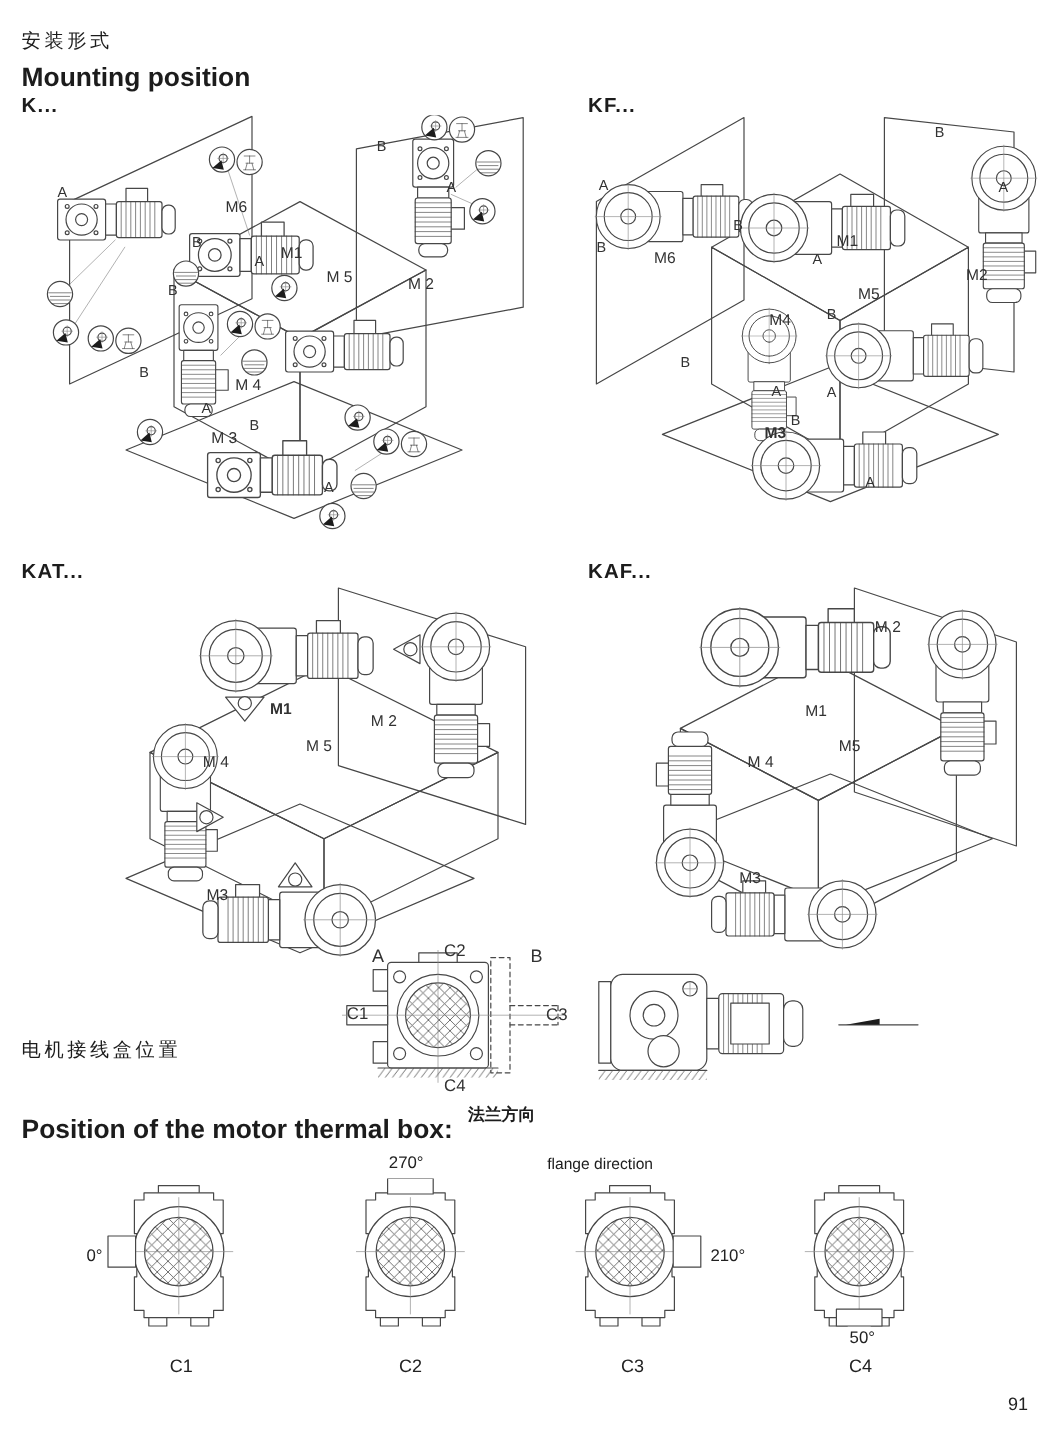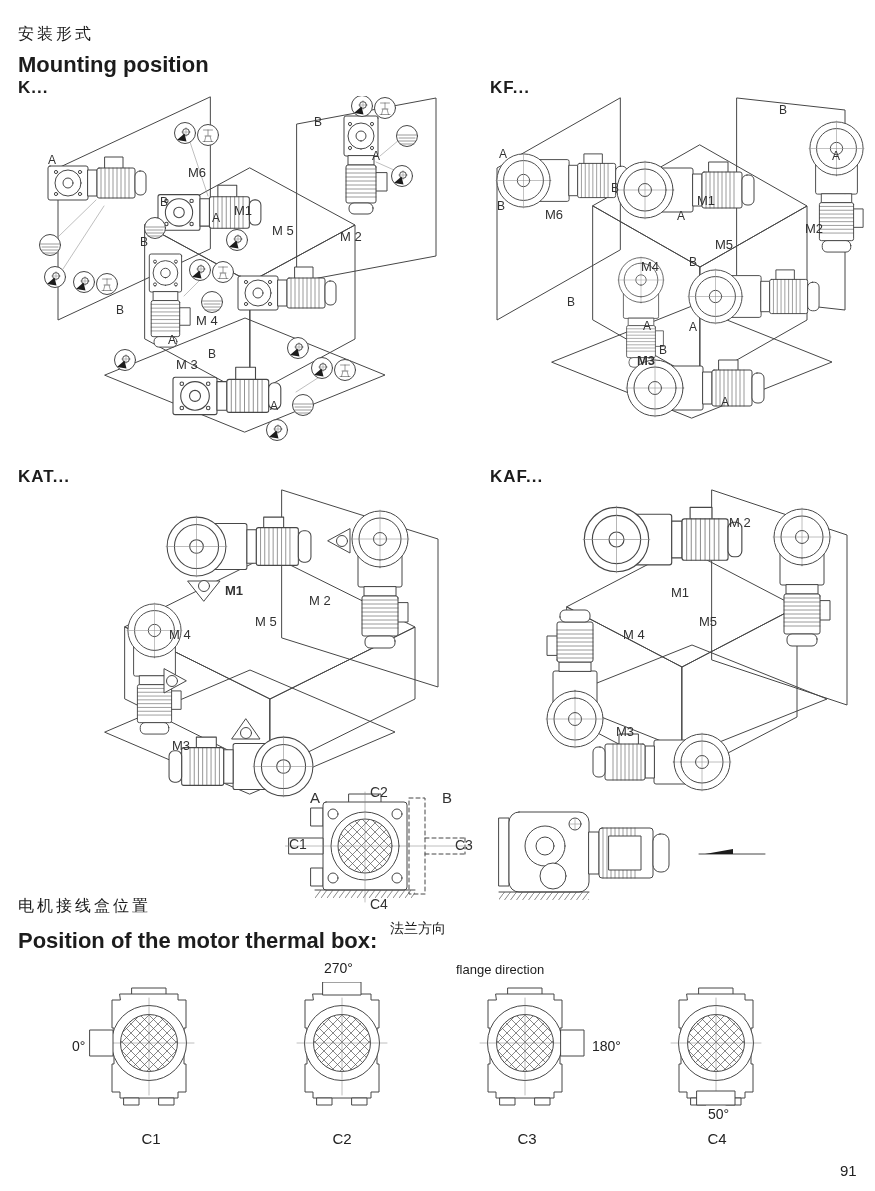--- a/index.html
+++ b/index.html
@@ -7,21 +7,21 @@
   body{width:875px;height:1191px;position:relative;font-family:"Liberation Sans","DejaVu Sans",sans-serif;color:#1c1c1c;overflow:hidden}
   .abs{position:absolute}
   .h-zh{font-size:16px;font-weight:normal;letter-spacing:3px;white-space:nowrap}
   .h-en{font-size:22px;font-weight:bold;white-space:nowrap}
   .sec-label{font-size:17px;font-weight:bold;letter-spacing:1px;white-space:nowrap}
   .scene{position:absolute}
   .scene svg{position:absolute;left:0;top:0}
   .lbl{position:absolute;font-size:13px;color:#323232;white-space:nowrap;line-height:1}
   .lbl.ab{font-size:12px}
   .lbl.bold{font-weight:bold}
-  .cap-zh{font-size:14px;font-weight:normal;white-space:nowrap}
+  .cap-zh{font-size:14px;font-weight:bold;white-space:nowrap}
   .cap-en{font-size:13px;white-space:nowrap}
   .angle{position:absolute;font-size:14px;color:#222;white-space:nowrap}
   .cname{position:absolute;font-size:15px;color:#222;width:40px;text-align:center}
   .pgnum{position:absolute;font-size:15px;color:#222}
   svg.lineart{stroke:#474747;fill:none;stroke-width:1;stroke-linejoin:round;stroke-linecap:round}
   svg .wf{fill:#fff;stroke:#474747}
   svg .thin{stroke:#8a8a8a;stroke-width:.55;fill:none}
   svg .ribs{stroke:#474747;stroke-width:.55;fill:none}
   svg .dash{stroke:#474747;stroke-width:1;fill:none;stroke-dasharray:4 3}
   svg .fill{fill:#1c1c1c;stroke:none}
@@ -277,21 +277,21 @@
   <rect class="wf" x="112" y="30" width="32" height="34"></rect>
   <rect class="wf" x="156" y="28" width="16" height="38" rx="7"></rect>
   <line x1="2" y1="86" x2="92" y2="86"></line>
   <rect fill="url(#gr)" stroke="none" x="2" y="86" width="90" height="8"></rect>
 </svg>
 <svg class="lineart abs" style="left:697px;top:845px" width="70" height="16" viewBox="0 0 70 16">
   <line x1="2" y1="9" x2="68" y2="9"></line>
   <polygon class="fill" points="8,9 36,4 36,9"></polygon>
 </svg>
 
-<span class="abs h-zh" style="left:18px;top:896px">电机接线盒位置</span>
+<span class="abs h-zh" style="left:18px;top:865px">电机接线盒位置</span>
 <span class="abs h-en" style="left:18px;top:928px">Position of the motor thermal box:</span>
 
 <svg class="lineart abs" style="left:89px;top:982px" width="120" height="132" viewBox="-15 -6 120 132">
   <use href="#mfront"></use>
   <rect class="wf" x="-14" y="42" width="23" height="26"></rect>
 </svg>
 <svg class="lineart abs" style="left:282px;top:982px" width="120" height="132" viewBox="-15 -6 120 132">
   <use href="#mfront"></use>
   <rect class="wf" x="26" y="-6" width="38" height="13"></rect>
 </svg>
@@ -299,21 +299,21 @@
   <use href="#mfront"></use>
   <rect class="wf" x="81" y="42" width="23" height="26"></rect>
 </svg>
 <svg class="lineart abs" style="left:656px;top:982px" width="120" height="132" viewBox="-15 -6 120 132">
   <use href="#mfront"></use>
   <rect class="wf" x="26" y="103" width="38" height="14"></rect>
 </svg>
 
 <span class="angle" style="left:72px;top:1038px">0°</span>
 <span class="angle" style="left:324px;top:960px">270°</span>
-<span class="angle" style="left:592px;top:1038px">180°</span>
+<span class="angle" style="left:592px;top:1038px">210°</span>
 <span class="angle" style="left:708px;top:1106px">50°</span>
 
 <span class="cname" style="left:131px;top:1130px">C1</span>
 <span class="cname" style="left:322px;top:1130px">C2</span>
 <span class="cname" style="left:507px;top:1130px">C3</span>
 <span class="cname" style="left:697px;top:1130px">C4</span>
 
 <span class="pgnum" style="left:840px;top:1162px">91</span>
 
 </body></html>

